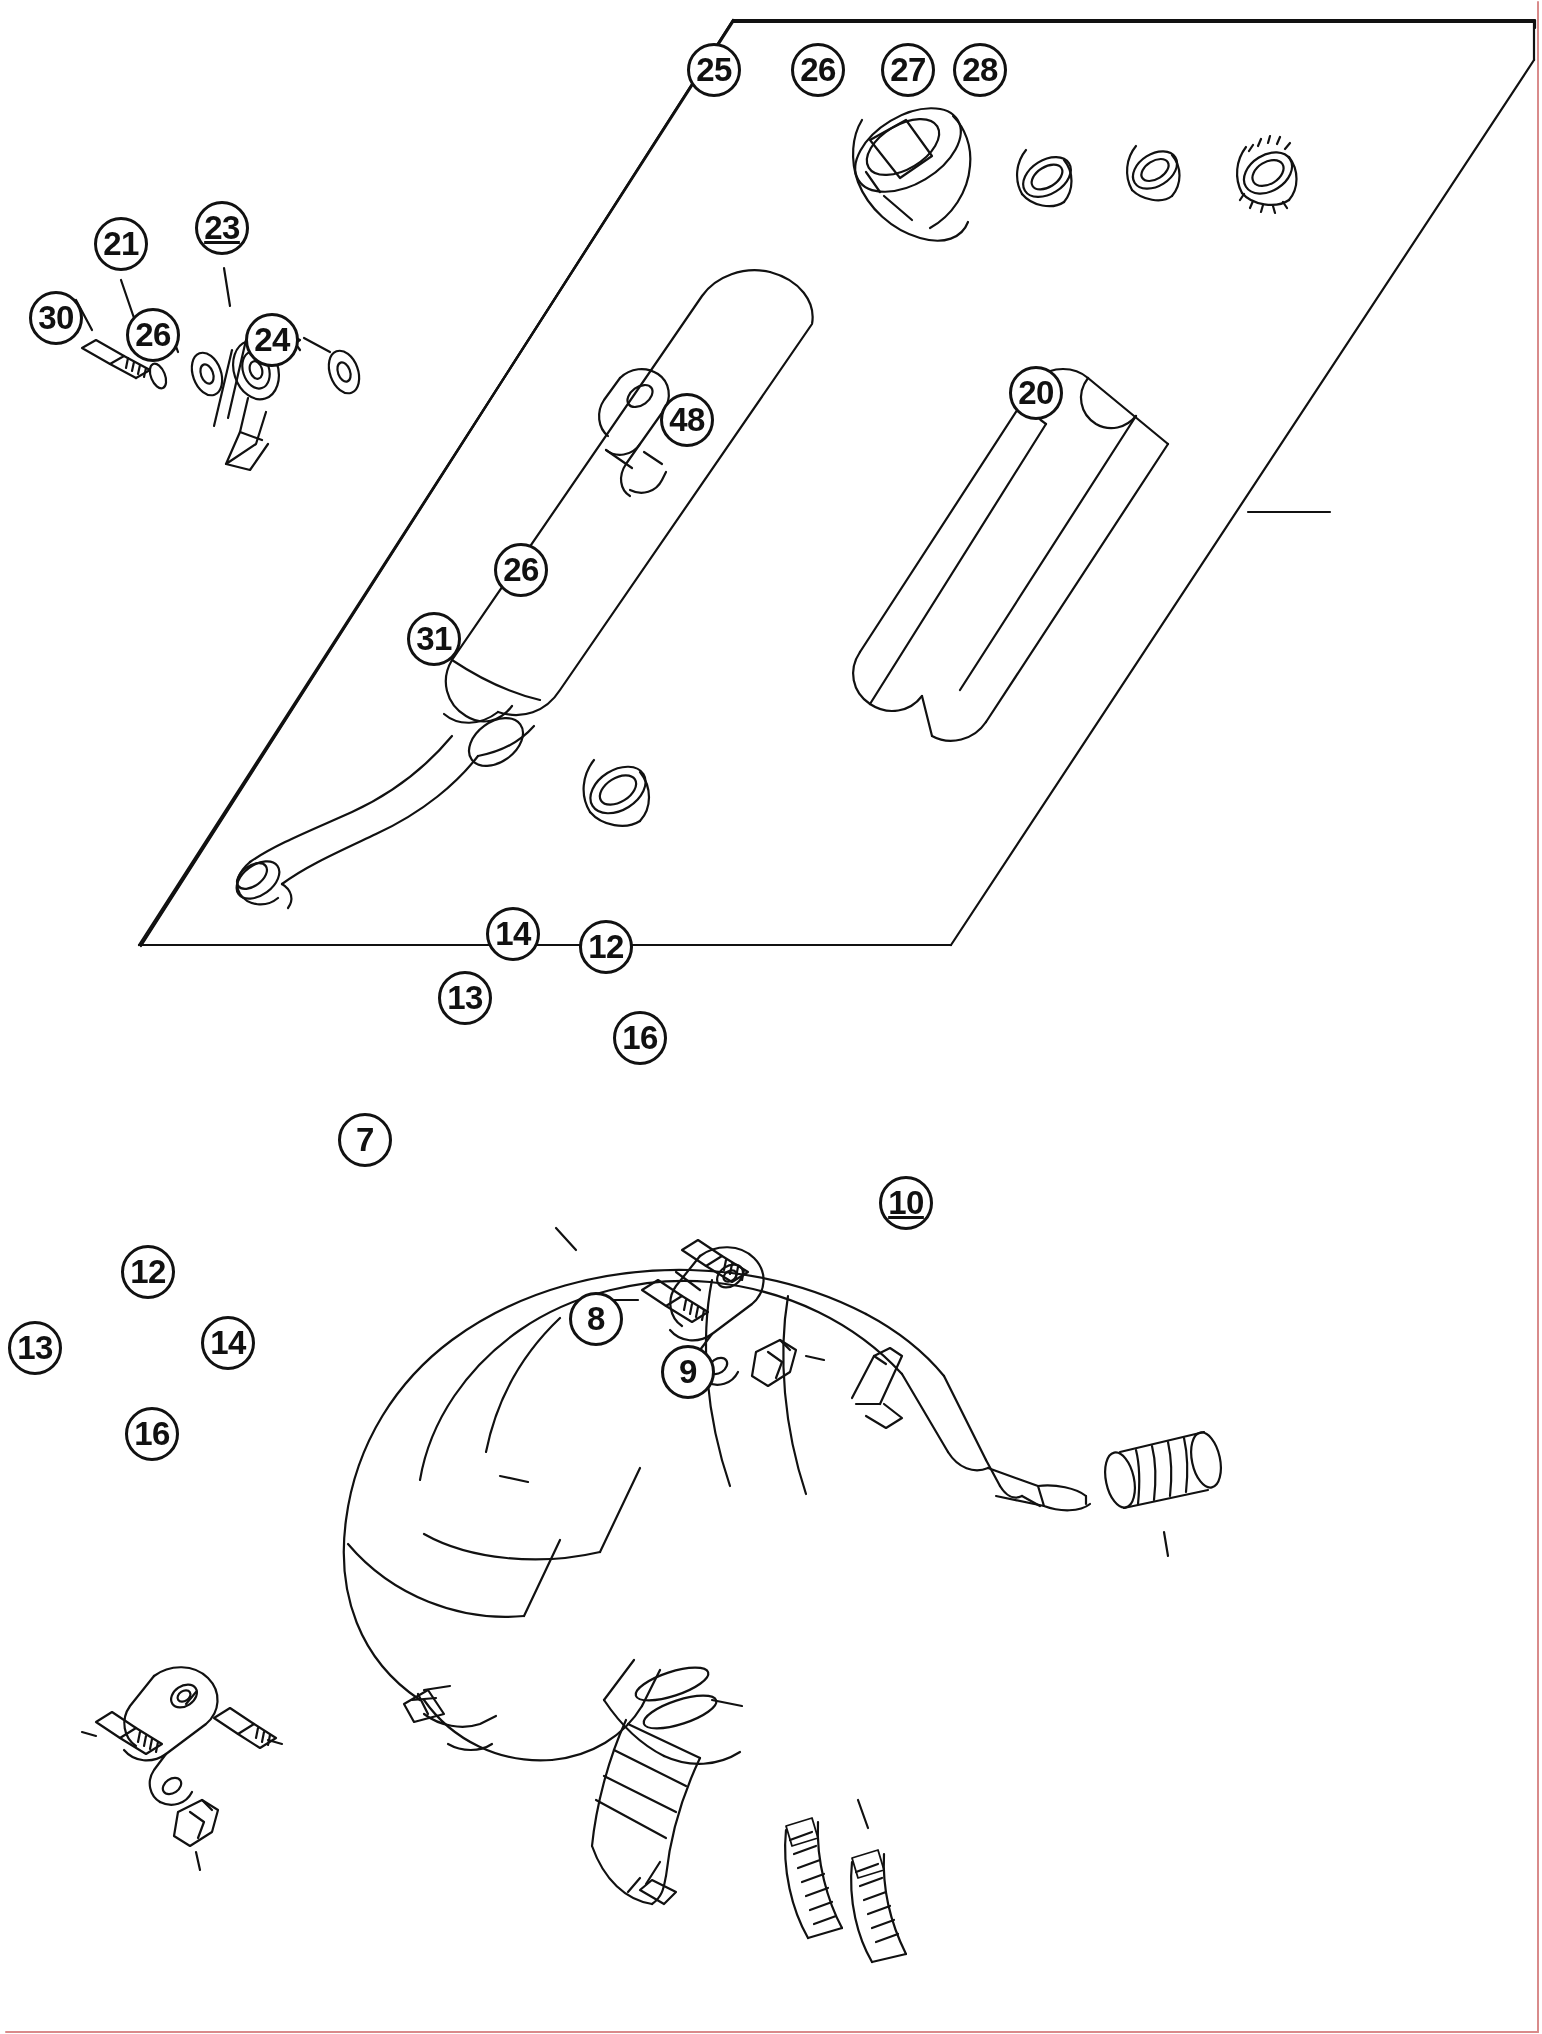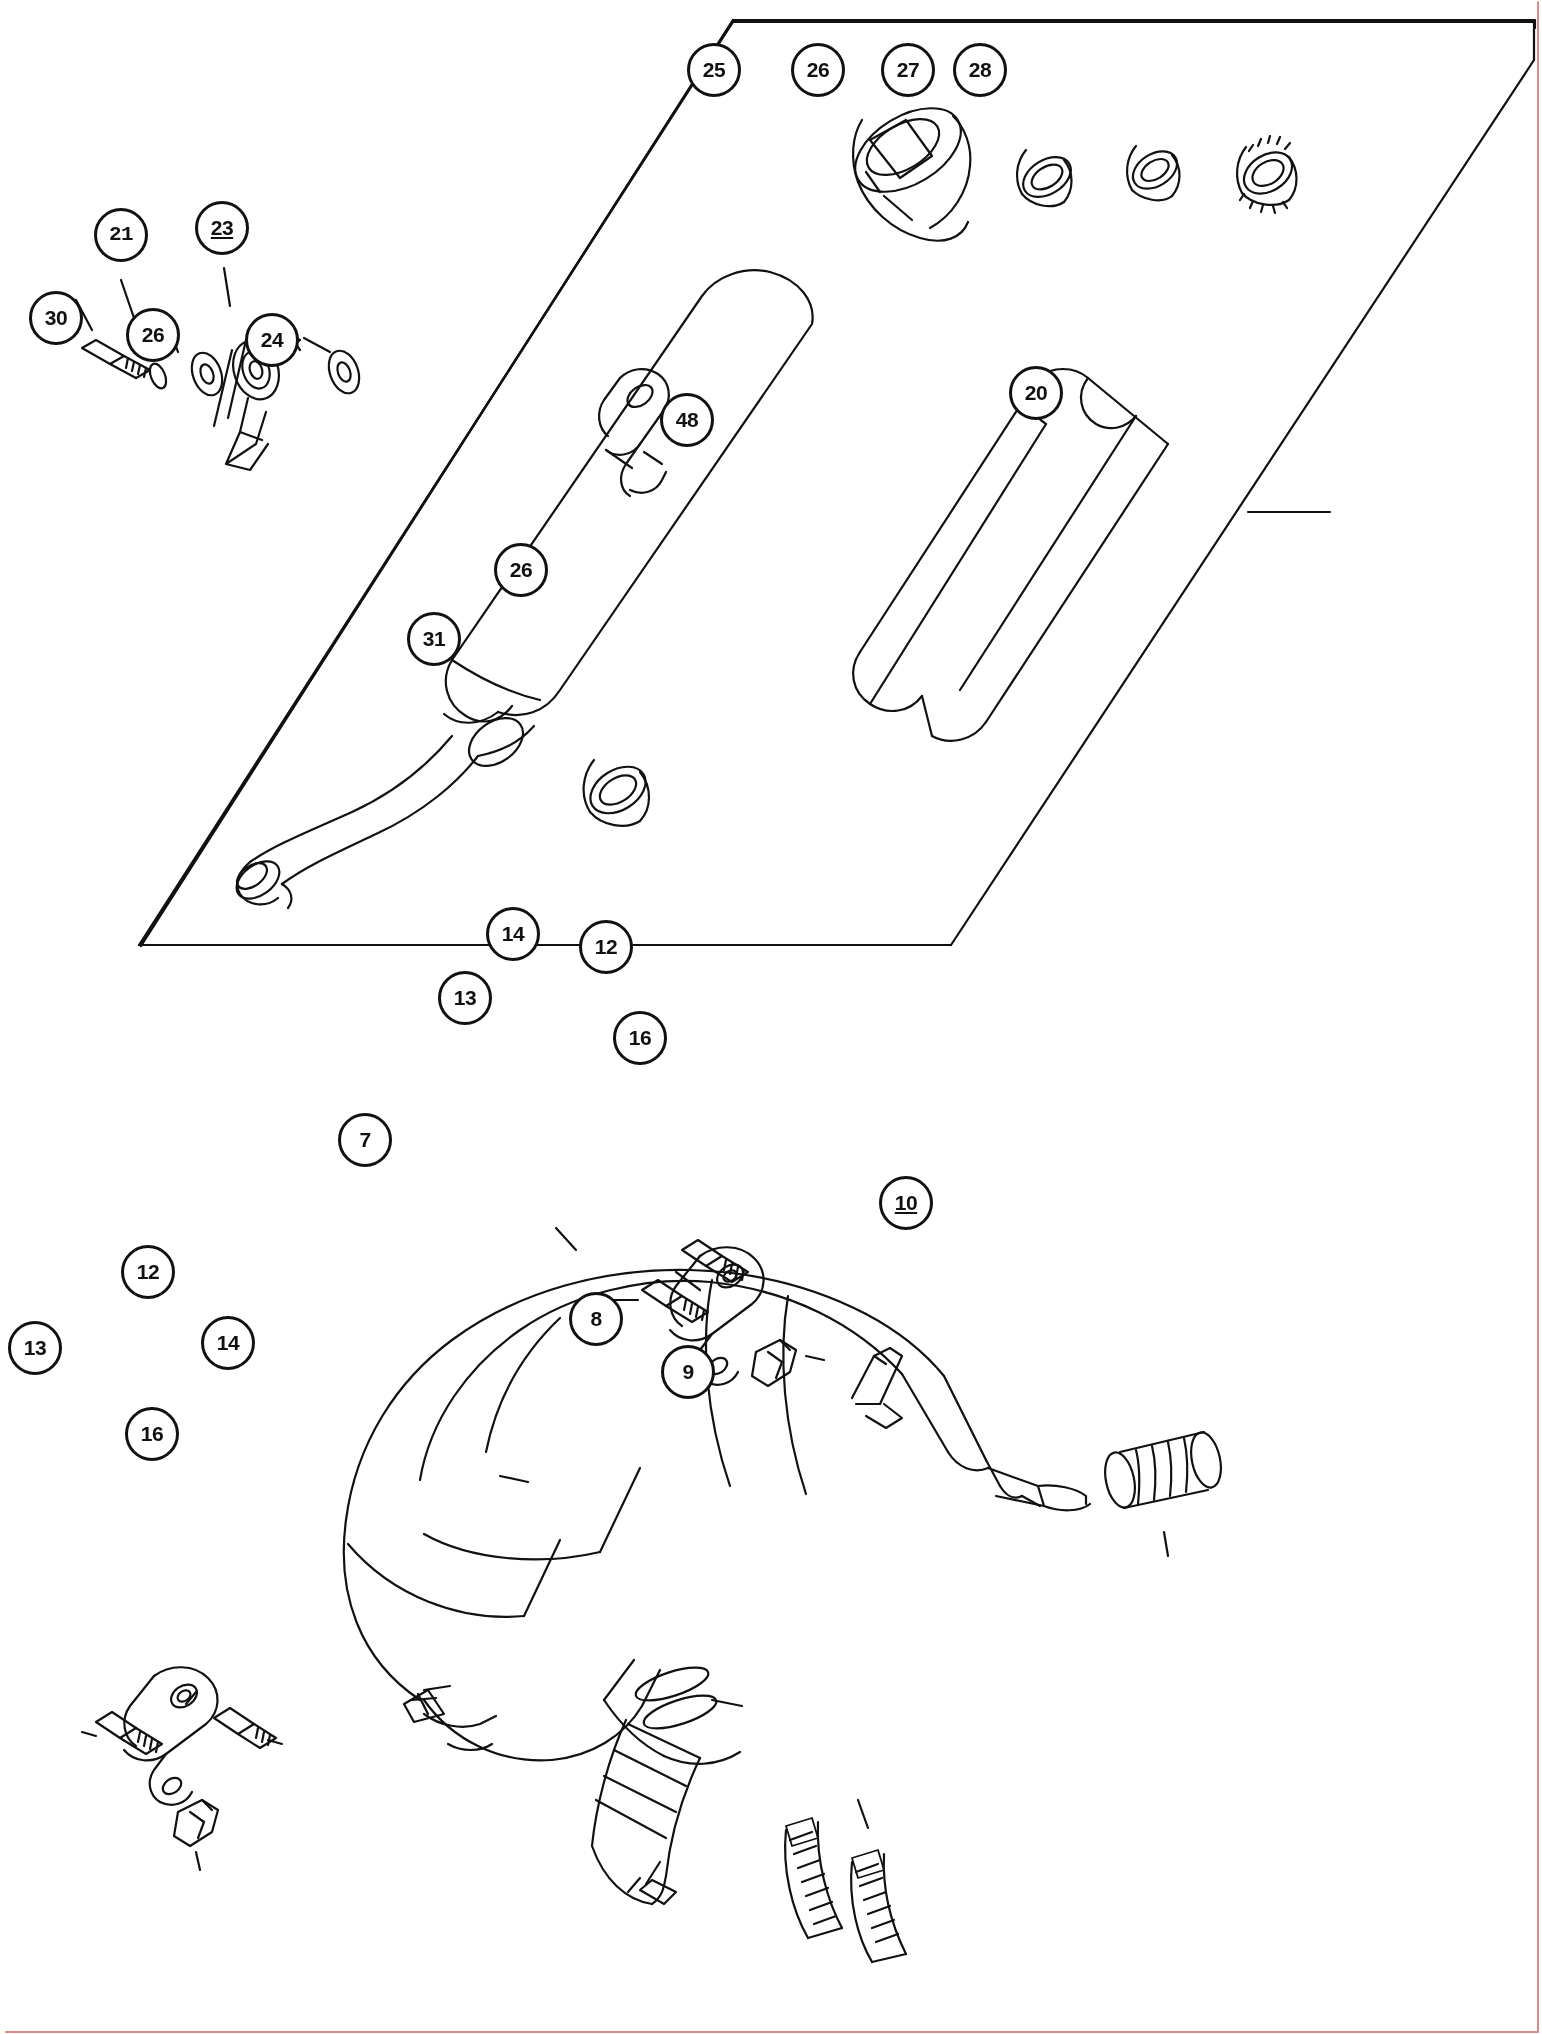--- a/index.html
+++ b/index.html
@@ -29,21 +29,21 @@
   .callout {
     position: absolute;
     width: 54px;
     height: 54px;
     margin-left: -27px;
     margin-top: -27px;
     border: 3px solid #111111;
     border-radius: 50%;
     background: #ffffff;
     color: #111111;
-    font-size: 21px;
+    font-size: 33px;
     font-weight: bold;
     line-height: 48px;
     text-align: center;
     letter-spacing: -0.5px;
     box-sizing: border-box;
     font-family: "Liberation Sans", sans-serif;
   }
 </style>
 </head>
 <body>
@@ -353,21 +353,21 @@
       <path d="M 268 1740 L 282 1744"></path>
       <path d="M 196 1852 L 200 1870"></path>
 
     </g>
   </svg>
 
   <div class="callout" style="left:714px;top:70px;">25</div>
   <div class="callout" style="left:818px;top:70px;">26</div>
   <div class="callout" style="left:908px;top:70px;">27</div>
   <div class="callout" style="left:980px;top:70px;">28</div>
-  <div class="callout" style="left:121px;top:235px;font-family:Liberation Mono, monospace;">21</div>
+  <div class="callout" style="left:121px;top:244px;">21</div>
   <div class="callout" style="left:222px;top:228px;text-decoration:underline;">23</div>
   <div class="callout" style="left:56px;top:318px;">30</div>
   <div class="callout" style="left:153px;top:335px;">26</div>
   <div class="callout" style="left:272px;top:340px;">24</div>
   <div class="callout" style="left:1036px;top:393px;text-align:center;">20</div>
   <div class="callout" style="left:687px;top:420px;">48</div>
   <div class="callout" style="left:521px;top:570px;">26</div>
   <div class="callout" style="left:434px;top:639px;">31</div>
   <div class="callout" style="left:513px;top:934px;">14</div>
   <div class="callout" style="left:606px;top:947px;">12</div>

